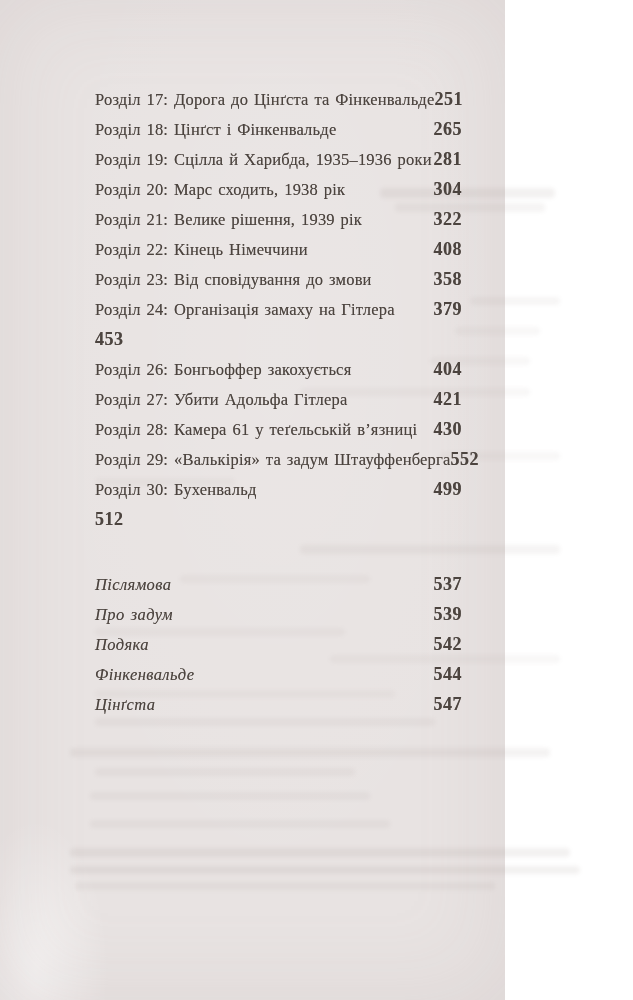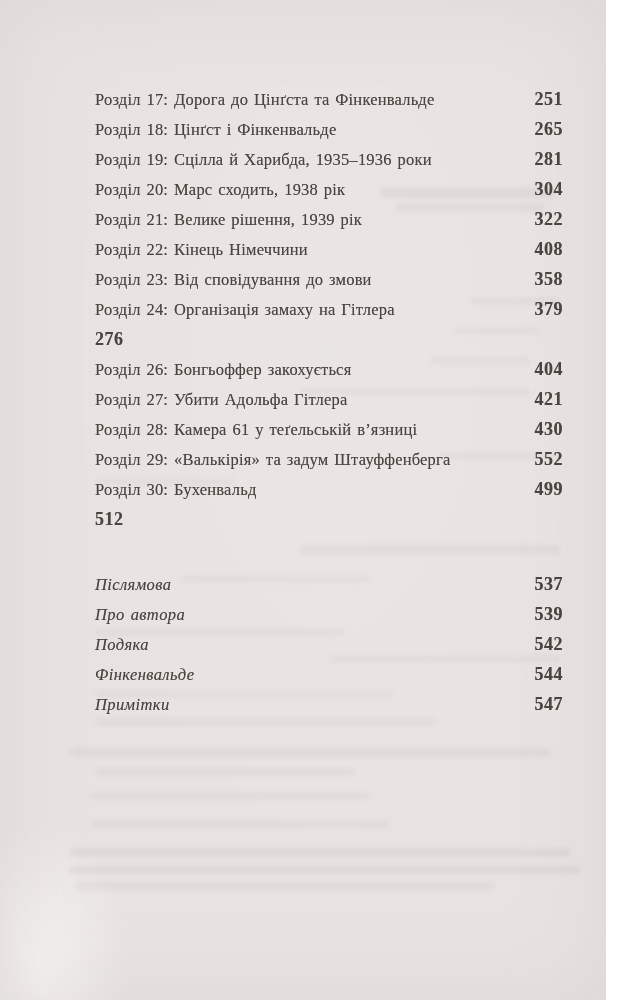--- a/index.html
+++ b/index.html
@@ -5,21 +5,21 @@
   html,body{
     margin:0;
     padding:0;
     width:633px;
     height:1000px;
     overflow:hidden;
     font-family:"Liberation Serif","DejaVu Serif",serif;
   }
   .page{
     position:relative;
-    width:606px;
+    width:505px;
     height:1000px;
     background:
       radial-gradient(ellipse at 7% 97%, rgba(255,255,255,.55), rgba(255,255,255,0) 11%),
       radial-gradient(ellipse at 55% 35%, rgba(255,255,255,.10), rgba(255,255,255,0) 65%),
       linear-gradient(#e8e3e2,#e8e3e2);
     box-shadow:inset 0 0 90px rgba(168,152,147,.16);
   }
   
   .ghost-layer{position:absolute;inset:0;pointer-events:none;}
   .ghost{
@@ -119,21 +119,21 @@
       </li>
       <li class="row">
         <span class="title">Розділ 23: Від сповідування до змови</span>
         <span class="pagenum">358</span>
       </li>
       <li class="row">
         <span class="title">Розділ 24: Організація замаху на Гітлера</span>
         <span class="pagenum">379</span>
       </li>
       <li class="row">
-        <span class="pagenum">276</span>
+        <span class="pagenum">453</span>
       </li>
       <li class="row">
         <span class="title">Розділ 26: Бонгьоффер закохується</span>
         <span class="pagenum">404</span>
       </li>
       <li class="row">
         <span class="title">Розділ 27: Убити Адольфа Гітлера</span>
         <span class="pagenum">421</span>
       </li>
       <li class="row">
@@ -151,29 +151,29 @@
       <li class="row">
         <span class="pagenum">512</span>
       </li>
     </ol>
   <ol class="toc-list backmatter" id="backmatter">
       <li class="row">
         <span class="title">Післямова</span>
         <span class="pagenum">537</span>
       </li>
       <li class="row">
-        <span class="title">Про автора</span>
+        <span class="title">Про задум</span>
         <span class="pagenum">539</span>
       </li>
       <li class="row">
         <span class="title">Подяка</span>
         <span class="pagenum">542</span>
       </li>
       <li class="row">
         <span class="title">Фінкенвальде</span>
         <span class="pagenum">544</span>
       </li>
       <li class="row">
-        <span class="title">Примітки</span>
+        <span class="title">Цінґста</span>
         <span class="pagenum">547</span>
       </li>
     </ol>
 </div>
 
 </body></html>

